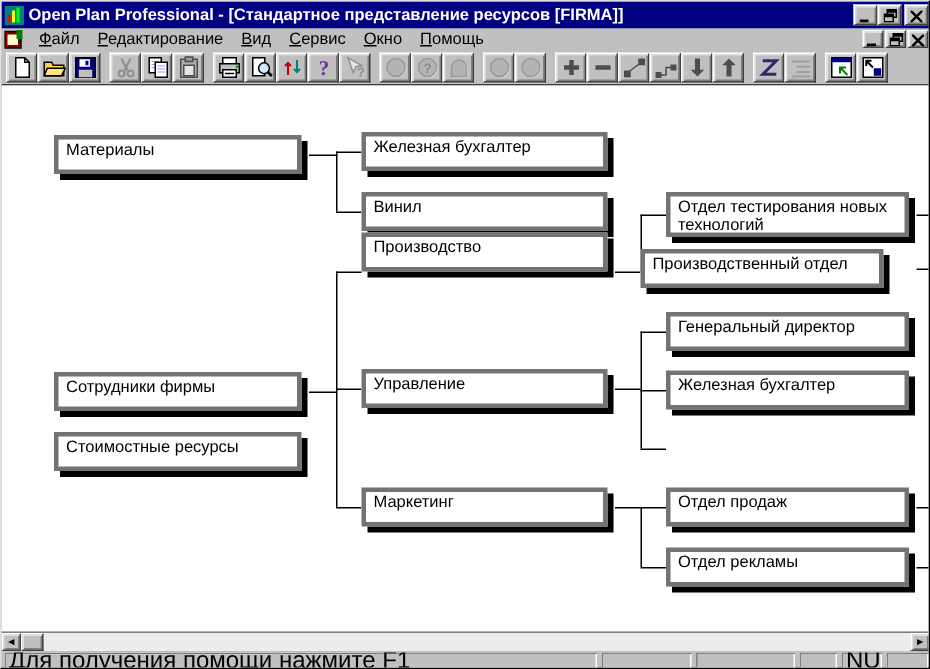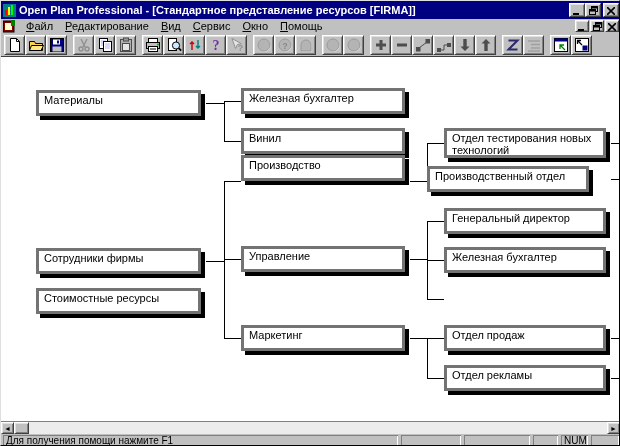--- a/index.html
+++ b/index.html
@@ -46,21 +46,21 @@
     border-top:1px solid #808080;}
   .sbtn{position:absolute;top:0px;width:13px;height:12px;background:#c0c0c0;border:1px solid;
     border-color:#fff #404040 #404040 #fff;box-shadow:inset 1px 1px 0 #dfdfdf,inset -1px -1px 0 #808080;
     display:flex;align-items:center;justify-content:center;font-size:7px;color:#000;padding:0;}
   .sthumb{position:absolute;top:0px;left:13px;width:15px;height:12px;background:#c0c0c0;border:1px solid;
     border-color:#fff #404040 #404040 #fff;box-shadow:inset 1px 1px 0 #dfdfdf,inset -1px -1px 0 #808080;}
   
   .statusbar{position:absolute;left:0;top:433px;width:620px;height:13px;background:#c0c0c0;
     display:flex;align-items:stretch;gap:3px;padding:1px 2px;}
   .spanel{box-shadow:inset 1px 1px 0 #808080,inset -1px -1px 0 #fff;
-    font-size:10px;line-height:11px;padding:0 3px;color:#000;white-space:nowrap;overflow:hidden;}
+    font-size:16px;line-height:11px;padding:0 3px;color:#000;white-space:nowrap;overflow:hidden;}
   .spanel.msg{flex:1;}
   u{text-decoration:underline;}
 </style>
 </head>
 <body>
 
 <div class="window">
 
   <div class="titlebar">
     <svg width="13" height="13">

